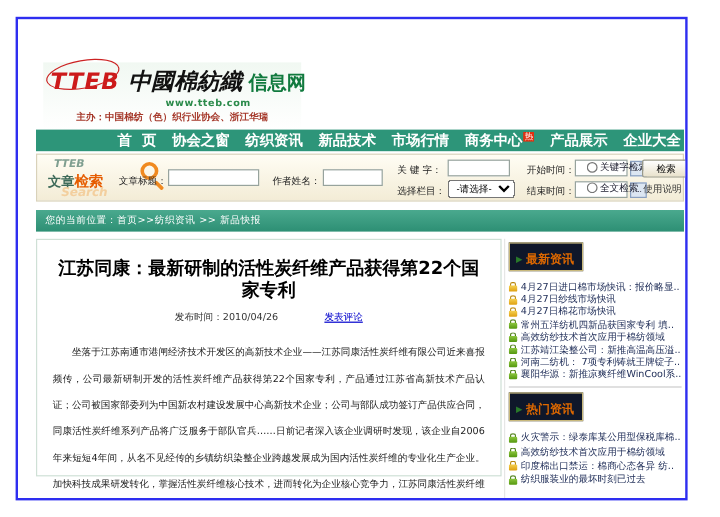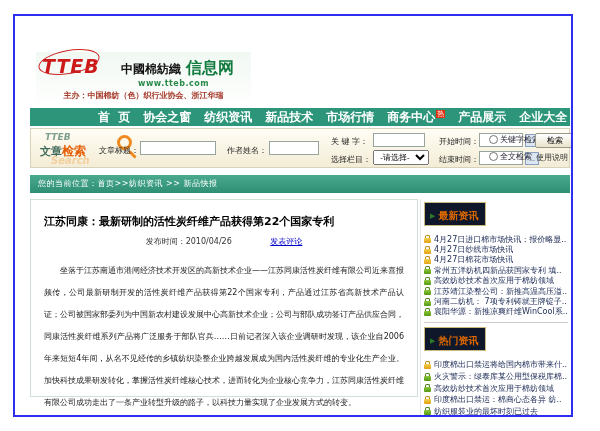--- a/index.html
+++ b/index.html
@@ -10,21 +10,21 @@
            border:2px solid #2e2ef0; background:#fff; overflow:hidden; }
 
   
   .header { position:absolute; left:15px; top:34px; width:540px; height:58px; background:#fff; }
   .logo { position:absolute; left:6px; top:2px; width:215px; height:56px;
           background:linear-gradient(180deg,#f1f8f2,#ffffff); padding:3px 6px; }
   .logo-row1 { position:relative; white-space:nowrap; }
   .logo-tteb { font-size:19px; font-weight:bold; color:#cc1a1a; font-style:italic; letter-spacing:1px; }
   .logo-ellipse { position:absolute; left:-4px; top:-5px; width:62px; height:24px;
                   border:1.5px solid #cc2222; border-radius:50%; transform:rotate(-10deg); }
-  .logo-cn { font-size:12px; font-weight:bold; color:#111; margin-left:16px; }
+  .logo-cn { font-size:19px; font-weight:bold; color:#111; margin-left:2px;font-style:italic; }
   .logo-suffix { font-size:16px; font-weight:bold; color:#117a3e; }
   .logo-url { font-size:8px; font-weight:bold; color:#2a8a4a; margin:0 0 2px 96px; letter-spacing:0.5px; }
   .sponsor { font-size:8px; font-weight:bold; color:#a5382a;text-align:center; }
 
   
   .nav { position:absolute; left:15px; top:92px; width:540px; height:18px; background:#2d9579;
          display:flex; align-items:center; padding-left:68px; gap:13px; }
   .nav-item { color:#fff; font-size:12px; font-weight:bold; white-space:pre; cursor:pointer; position:relative; }
   .hot-badge { display:inline-block; background:#e03010; color:#fff; font-size:7px; line-height:8px;
                padding:0 1px; margin-left:1px; vertical-align:5px; font-weight:normal; }
@@ -51,21 +51,21 @@
   .s-help { position:absolute; left:506px; top:24px; font-size:8px; color:#333; white-space:nowrap; }
 
   
   .breadcrumb { position:absolute; left:15px; top:159px; width:540px; height:18px;
                 background:linear-gradient(180deg,#4aa98e,#2d8f74); color:#fff; font-size:8px;
                 line-height:18px; padding-left:8px; letter-spacing:0.5px; }
 
   
   .article { position:absolute; left:15px; top:183px; width:388px; height:198px;
              border:1px solid #cfe0d6; background:#fff; padding:8px 13px; }
-  .a-title { text-align:left; font-size:11px; font-weight:bold; color:#000; margin-top:6px; }
+  .a-title { text-align:center; font-size:15px; font-weight:bold; color:#000; margin-top:6px; }
   .a-meta { text-align:center; font-size:8px; color:#333; margin-top:7px; }
   .a-comment { color:#0000cc; text-decoration:underline; margin-left:36px; cursor:pointer; }
   .a-body { margin-top:13px; font-size:8px; color:#1a1a1a; line-height:22px;
             text-indent:2em; text-align:justify; }
   .a-sub { margin-top:14px; font-size:8px; color:#1a1a1a; text-indent:1.5em; }
 
   
   .vsep { position:absolute; left:405px; top:183px; width:1px; height:222px; background:#e6e6e6; }
   .sidebar { position:absolute; left:409px; top:183px; width:146px; }
   .side-head { display:inline-block; margin-top:3px; padding:1px 7px 2px 5px;
@@ -223,24 +223,20 @@
           <span class="lk lk-green"></span>
           <span class="side-text">襄阳华源：新推凉爽纤维WinCool系..</span>
         </li>
       </ul>
     <div class="side-divider"></div>
     <div class="side-head">
       <span class="tri">▶</span><span class="side-title">热门资讯</span>
     </div>
     <ul class="side-list hot">
 
-        <li class="side-item">
-          <span class="lk lk-gold"></span>
-          <span class="side-text">印度棉出口禁运将给国内棉市带来什..</span>
-        </li>
 
         <li class="side-item">
           <span class="lk lk-green"></span>
           <span class="side-text">火灾警示：绿泰库某公用型保税库棉..</span>
         </li>
 
         <li class="side-item">
           <span class="lk lk-green"></span>
           <span class="side-text">高效纺纱技术首次应用于棉纺领域</span>
         </li>

